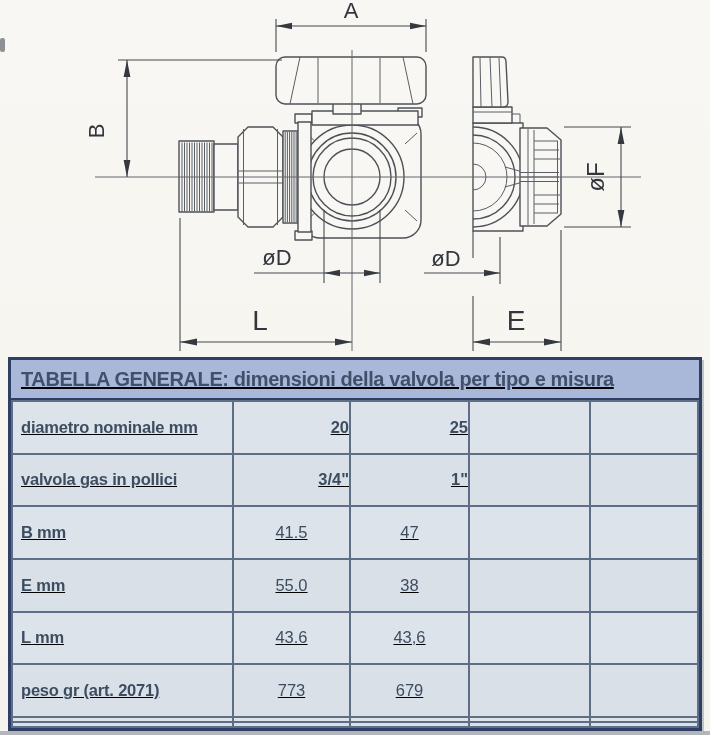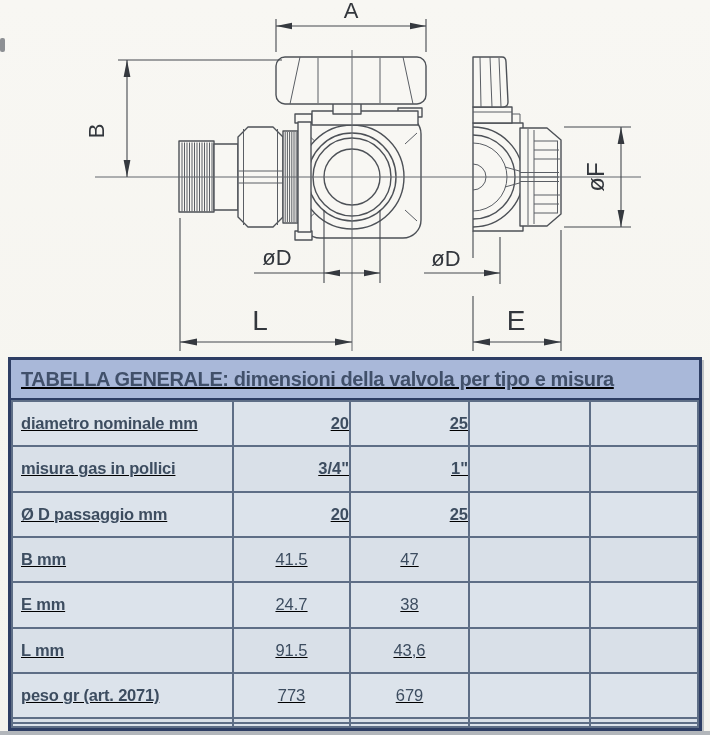--- a/index.html
+++ b/index.html
@@ -166,50 +166,43 @@
     </colgroup>
     <tbody>
         <tr class="boldvals">
           <td class="lbl">diametro nominale mm</td>
           <td class="val">20</td>
           <td class="val">25</td>
           <td class="val"></td>
           <td class="val"></td>
         </tr>
         <tr class="boldvals">
-          <td class="lbl">misura gas in pollici</td>
+          <td class="lbl">valvola gas in pollici</td>
           <td class="val">3/4"</td>
           <td class="val">1"</td>
-          <td class="val"></td>
-          <td class="val"></td>
-        </tr>
-        <tr class="boldvals">
-          <td class="lbl">Ø D passaggio mm</td>
-          <td class="val">20</td>
-          <td class="val">25</td>
           <td class="val"></td>
           <td class="val"></td>
         </tr>
         <tr>
           <td class="lbl">B mm</td>
           <td class="val">41.5</td>
           <td class="val">47</td>
           <td class="val"></td>
           <td class="val"></td>
         </tr>
         <tr>
           <td class="lbl">E mm</td>
-          <td class="val">24.7</td>
+          <td class="val">55.0</td>
           <td class="val">38</td>
           <td class="val"></td>
           <td class="val"></td>
         </tr>
         <tr>
           <td class="lbl">L mm</td>
-          <td class="val">91.5</td>
+          <td class="val">43.6</td>
           <td class="val">43,6</td>
           <td class="val"></td>
           <td class="val"></td>
         </tr>
         <tr>
           <td class="lbl">peso gr (art. 2071)</td>
           <td class="val">773</td>
           <td class="val">679</td>
           <td class="val"></td>
           <td class="val"></td>

